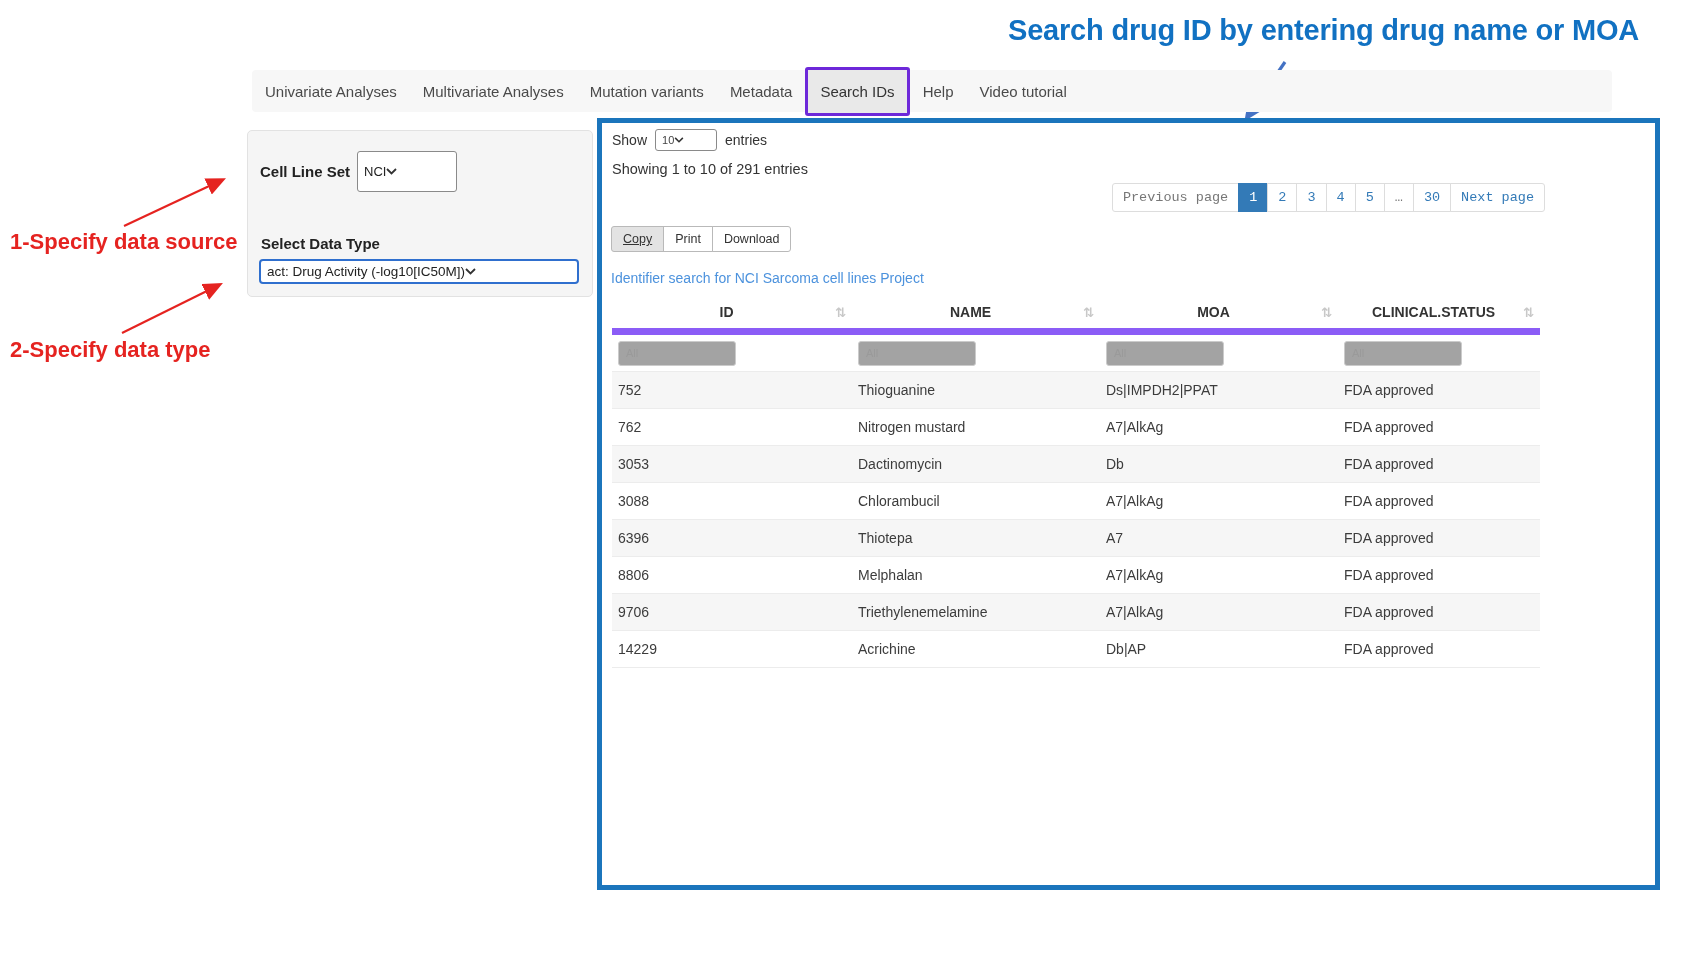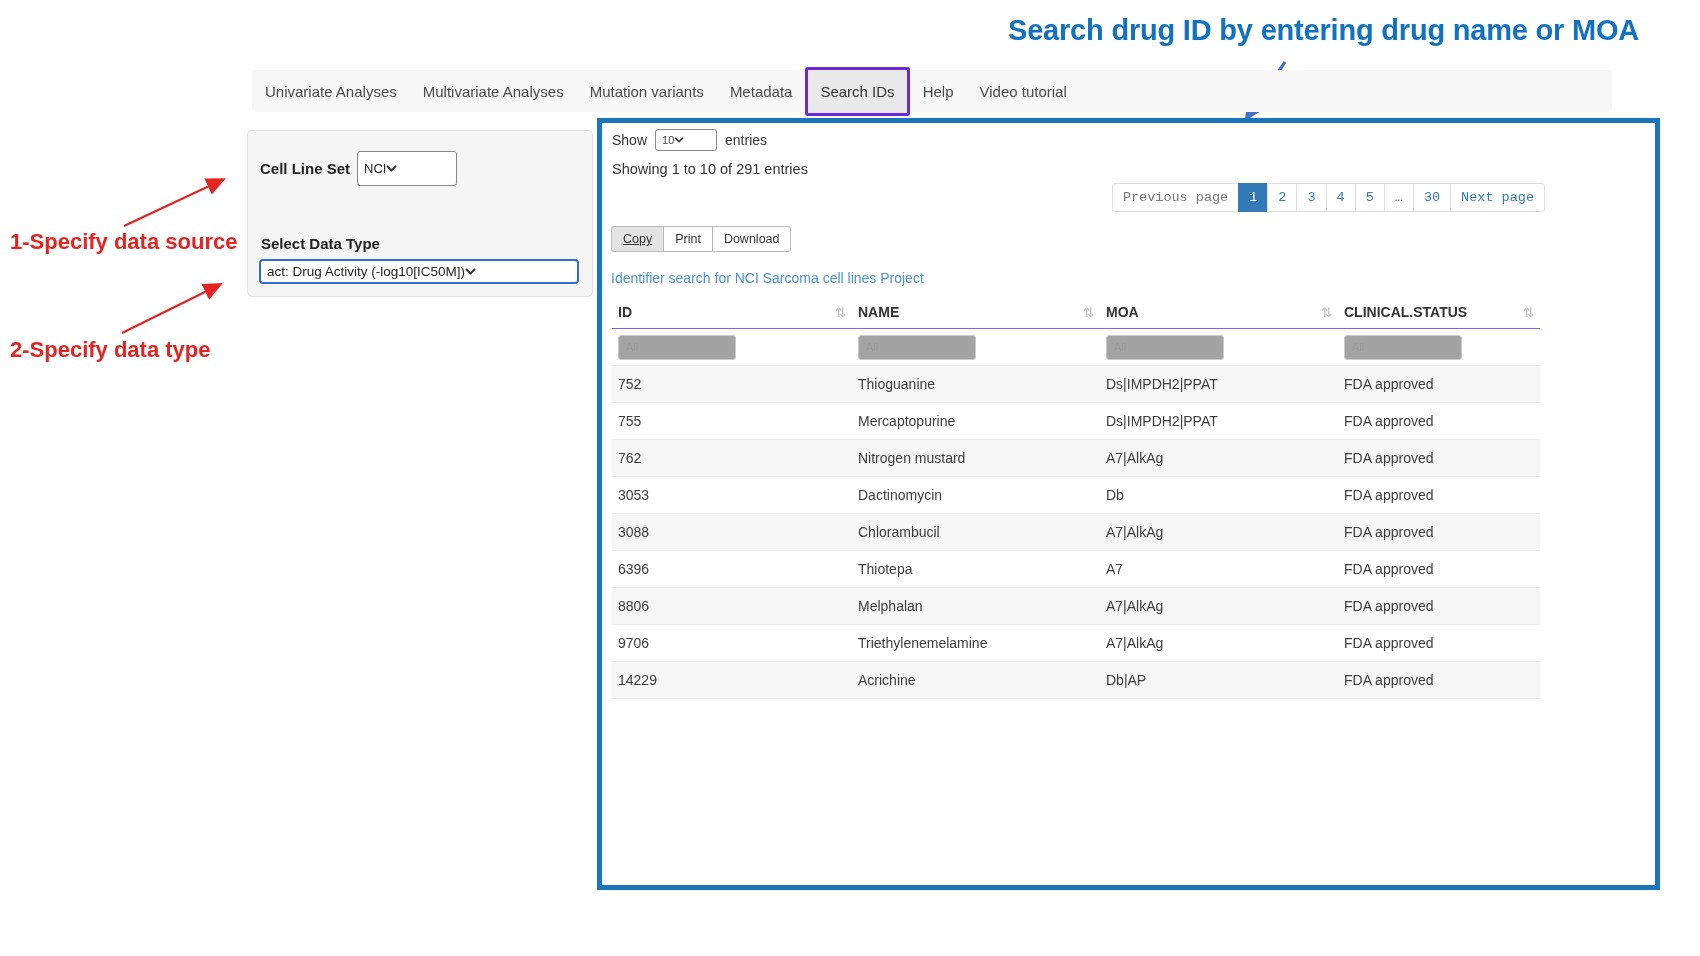--- a/index.html
+++ b/index.html
@@ -16,21 +16,21 @@
   
   .navbar{position:absolute;left:252px;top:70px;width:1360px;height:42px;background:#f7f7f7;border-radius:4px;display:flex;align-items:center;}
   .nav-tab{font-size:15px;color:#4a4a4a;padding:9px 13px;white-space:nowrap;cursor:pointer;}
   .nav-tab.active{background:#e9e9e9;border:3px solid #6d28d9;border-radius:3px;padding:13px 12px;color:#333;}
 
   
   .side-panel{position:absolute;left:247px;top:130px;width:346px;height:167px;background:#f5f5f5;border:1px solid #e2e2e2;border-radius:5px;box-sizing:border-box;}
   .cls-row{position:absolute;left:12px;top:20px;display:flex;align-items:center;gap:7px;}
   .side-label{font-size:15px;font-weight:bold;color:#222;}
   .fake-select{display:flex;align-items:center;justify-content:flex-start;background:#fff;border:1px solid #8a8a8a;border-radius:3px;font-size:13px;color:#222;padding:0 6px;box-sizing:border-box;cursor:pointer;}
-  .cls-select{width:100px;height:35px;}
+  .cls-select{width:100px;height:41px;}
   .dtype-label{position:absolute;left:13px;top:104px;}
   .dtype-select{position:absolute;left:11px;top:128px;width:320px;height:25px;border:2px solid #2f6fce;border-radius:4px;font-size:13.5px;}
   .chev{display:inline-block;line-height:0;}
 
   
   .main-panel{position:absolute;left:597px;top:118px;width:1063px;height:772px;box-sizing:border-box;border:5px solid #1b75bc;background:#fff;}
   .show-row{position:absolute;left:10px;top:6px;display:flex;align-items:center;gap:8px;font-size:14px;color:#333;}
   .len-select{width:62px;height:22px;font-size:11px;color:#444;}
   .info-text{position:absolute;left:10px;top:38px;font-size:14.5px;color:#333;}
 
@@ -44,21 +44,21 @@
   .dt-buttons{position:absolute;left:9px;top:103px;display:inline-flex;}
   .dt-btn{border:1px solid #b9b9b9;background:#fff;color:#333;font-size:12.5px;padding:5px 11px;margin-left:-1px;cursor:pointer;}
   .dt-btn.first{border-radius:3px 0 0 3px;margin-left:0;background:#e3e3e3;text-decoration:underline;}
   .dt-btn.last{border-radius:0 3px 3px 0;}
 
   .id-link{position:absolute;left:9px;top:147px;font-size:14px;color:#4c92dd;text-decoration:none;cursor:pointer;}
 
   .results-table{position:absolute;left:10px;top:172px;width:928px;border-collapse:collapse;table-layout:fixed;}
   .results-table col.c1{width:240px;} .results-table col.c2{width:248px;}
   .results-table col.c3{width:238px;} .results-table col.c4{width:202px;}
-  .results-table th{font-size:14px;font-weight:bold;color:#333;text-align:left;padding:9px 6px 8px;border-bottom:1px solid #8b5cf6;cursor:pointer;margin-left:24px;}
+  .results-table th{font-size:14px;font-weight:bold;color:#333;text-align:center;padding:9px 6px 8px;border-bottom:7px solid #8b5cf6;cursor:pointer;margin-left:24px;}
   .sort-ic{float:right;color:#c8c8c8;font-size:13px;font-family:"DejaVu Sans", sans-serif;margin-top:1px;cursor:pointer;}
   .filter-cell{padding:6px 6px 8px;border-bottom:2px solid #c9c9c9;}
   .filter-input{width:118px;height:25px;box-sizing:border-box;border:1px solid #cbcbcb;border-radius:3px;padding:0 7px;font-size:11px;color:#444;background:#a3a3a3;}
   .filter-input::placeholder{color:#9a9a9a;}
   .results-table td{font-size:14px;color:#3c3c3c;padding:0 6px;height:36px;border-bottom:1px solid #ececec;}
   .results-table tbody tr:nth-child(odd){background:#f6f6f6;}
   .results-table tbody tr{cursor:pointer;}
 </style>
 </head>
 <body>
@@ -188,26 +188,20 @@
         </tr>
       </thead>
       <tbody>
         <tr>
           <td>752</td>
           <td>Thioguanine</td>
           <td>Ds|IMPDH2|PPAT</td>
           <td>FDA approved</td>
         </tr>
         <tr>
-          <td>755</td>
-          <td>Mercaptopurine</td>
-          <td>Ds|IMPDH2|PPAT</td>
-          <td>FDA approved</td>
-        </tr>
-        <tr>
           <td>762</td>
           <td>Nitrogen mustard</td>
           <td>A7|AlkAg</td>
           <td>FDA approved</td>
         </tr>
         <tr>
           <td>3053</td>
           <td>Dactinomycin</td>
           <td>Db</td>
           <td>FDA approved</td>

